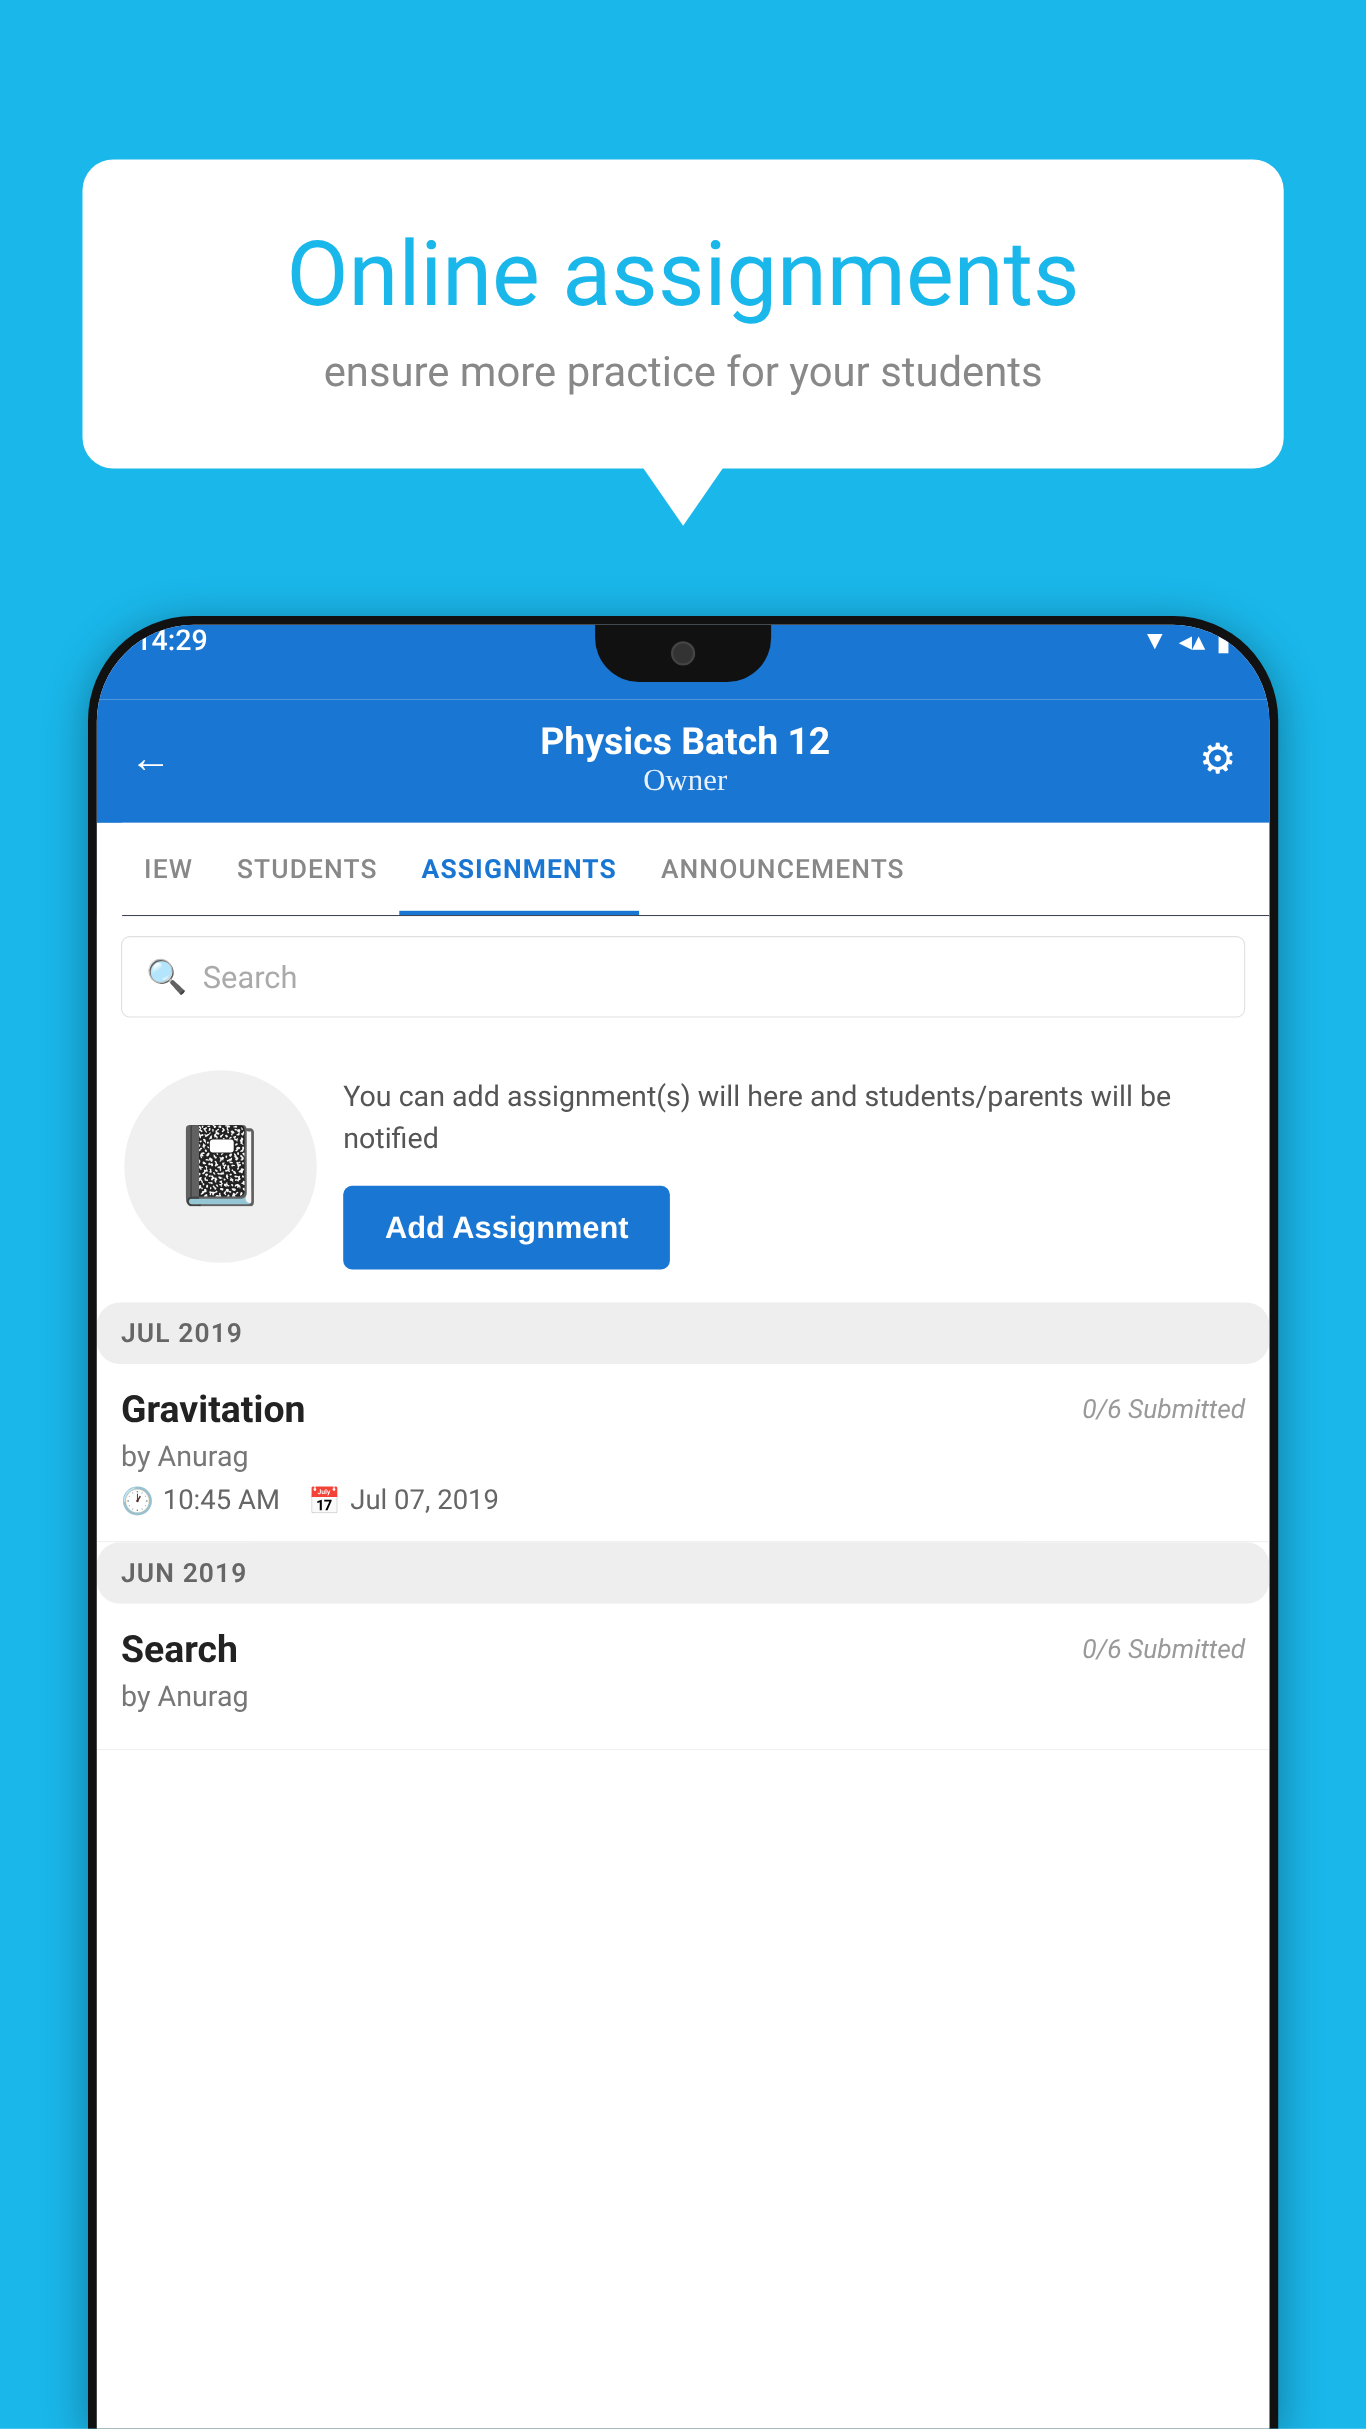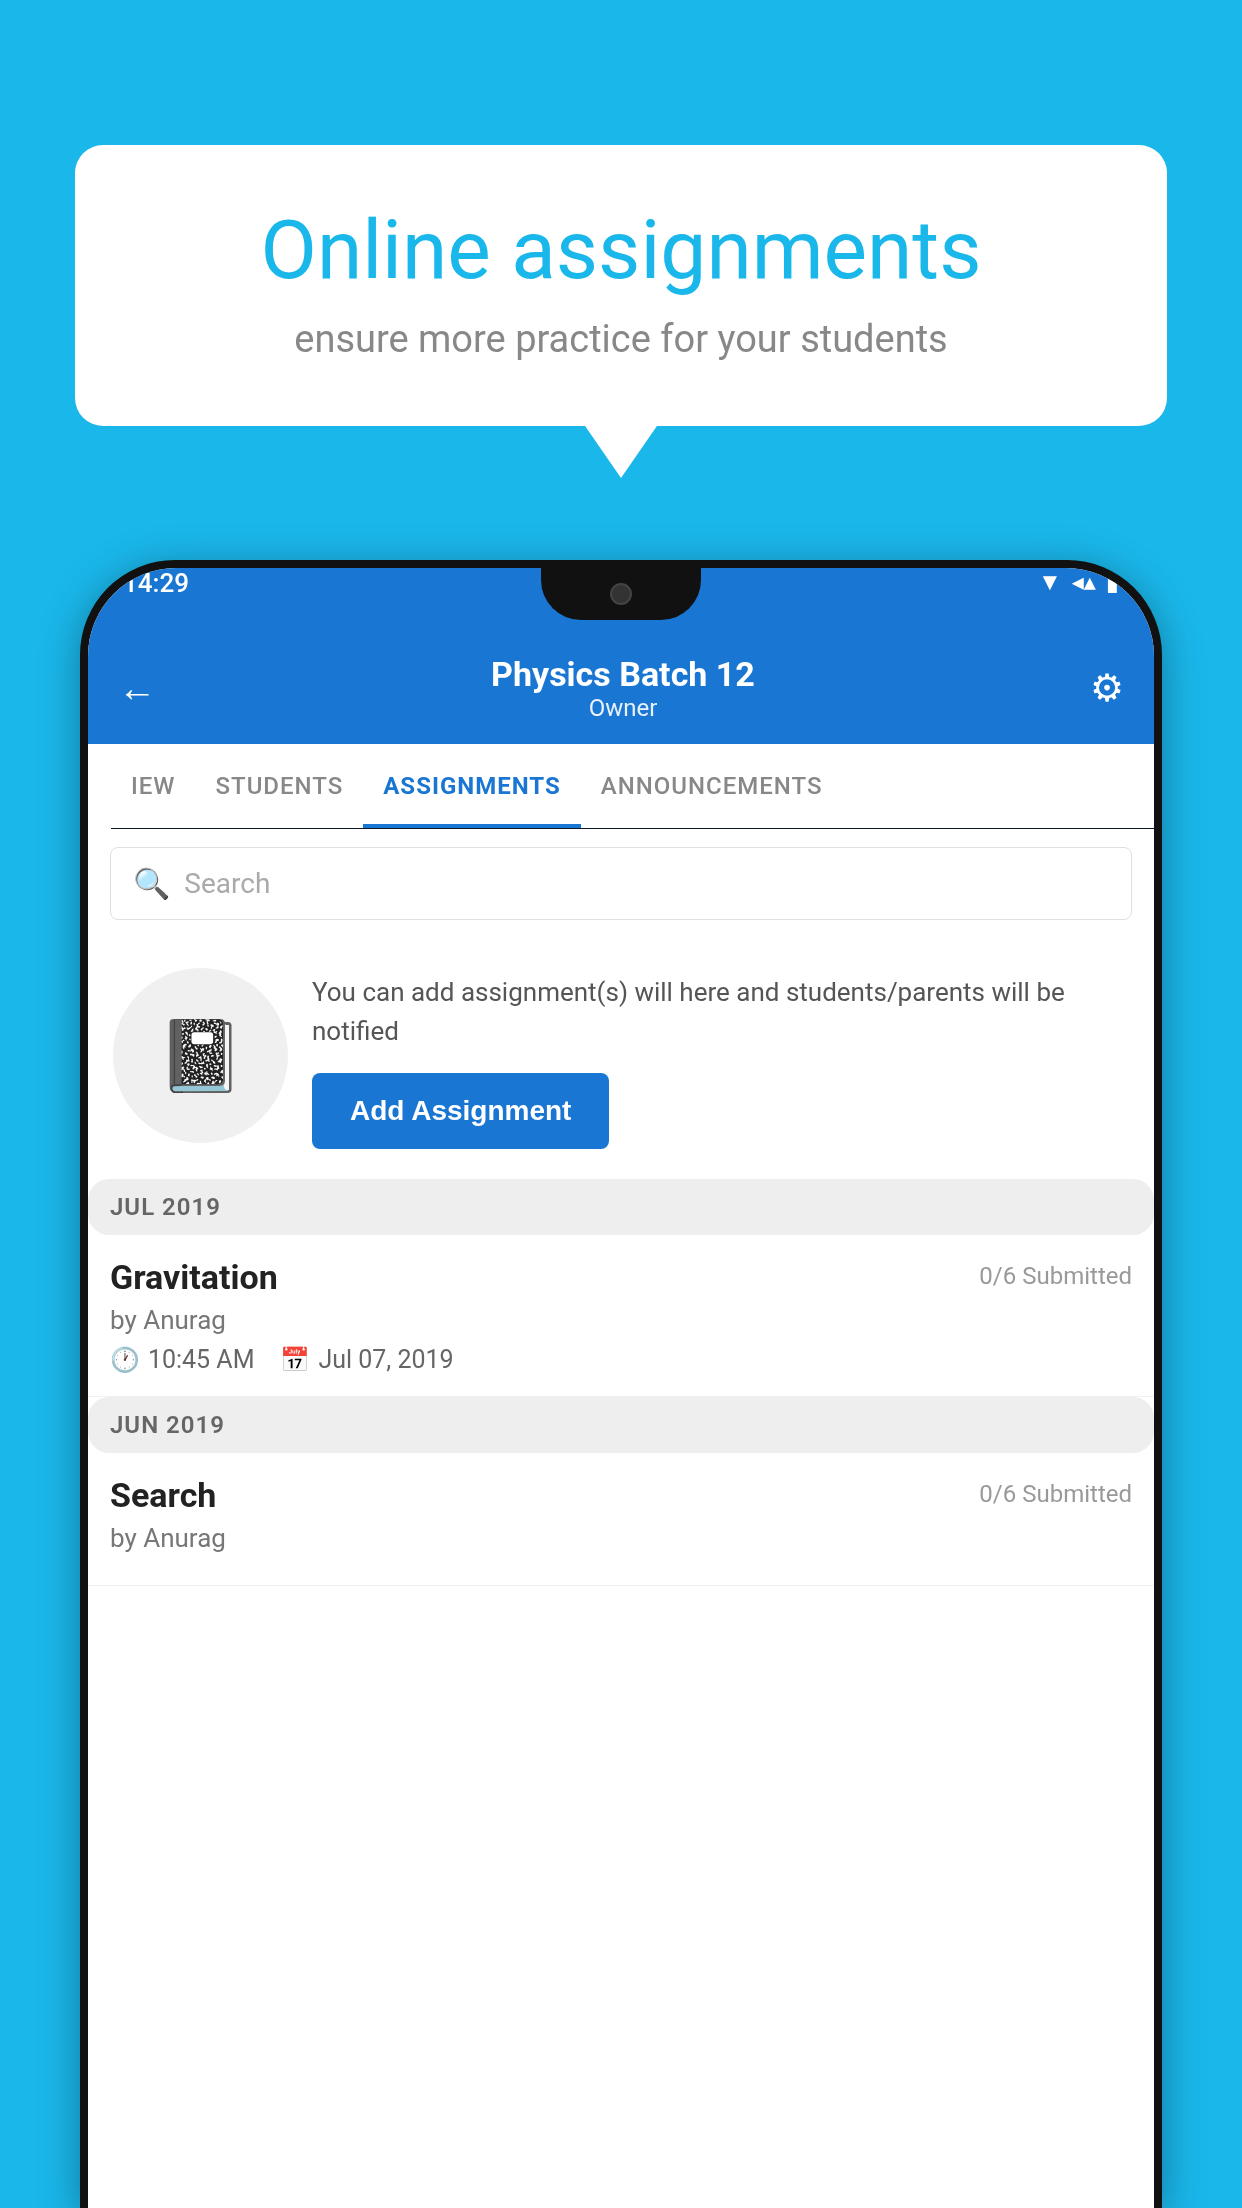--- a/index.html
+++ b/index.html
@@ -140,21 +140,22 @@
     }
 
     .header-title {
       color: white;
       font-size: 34px;
       font-weight: 700;
     }
 
     .header-subtitle {
       color: rgba(255,255,255,0.9);
-      font-size: 24px;
+      font-size: 28px;
+      font-family: Liberation Serif, serif;
     }
 
     .settings-icon {
       color: white;
       font-size: 38px;
     }
 
     
     .tabs-bar {
       background: white;
@@ -292,20 +293,21 @@
     .assignment-name {
       font-size: 34px;
       font-weight: 700;
       color: #222;
     }
 
     .assignment-submitted {
       font-size: 24px;
       color: #999;
       padding-top: 5px;
+      font-style: italic;
     }
 
     .assignment-by {
       font-size: 26px;
       color: #777;
       margin-bottom: 10px;
     }
 
     .assignment-meta {
       display: flex;

